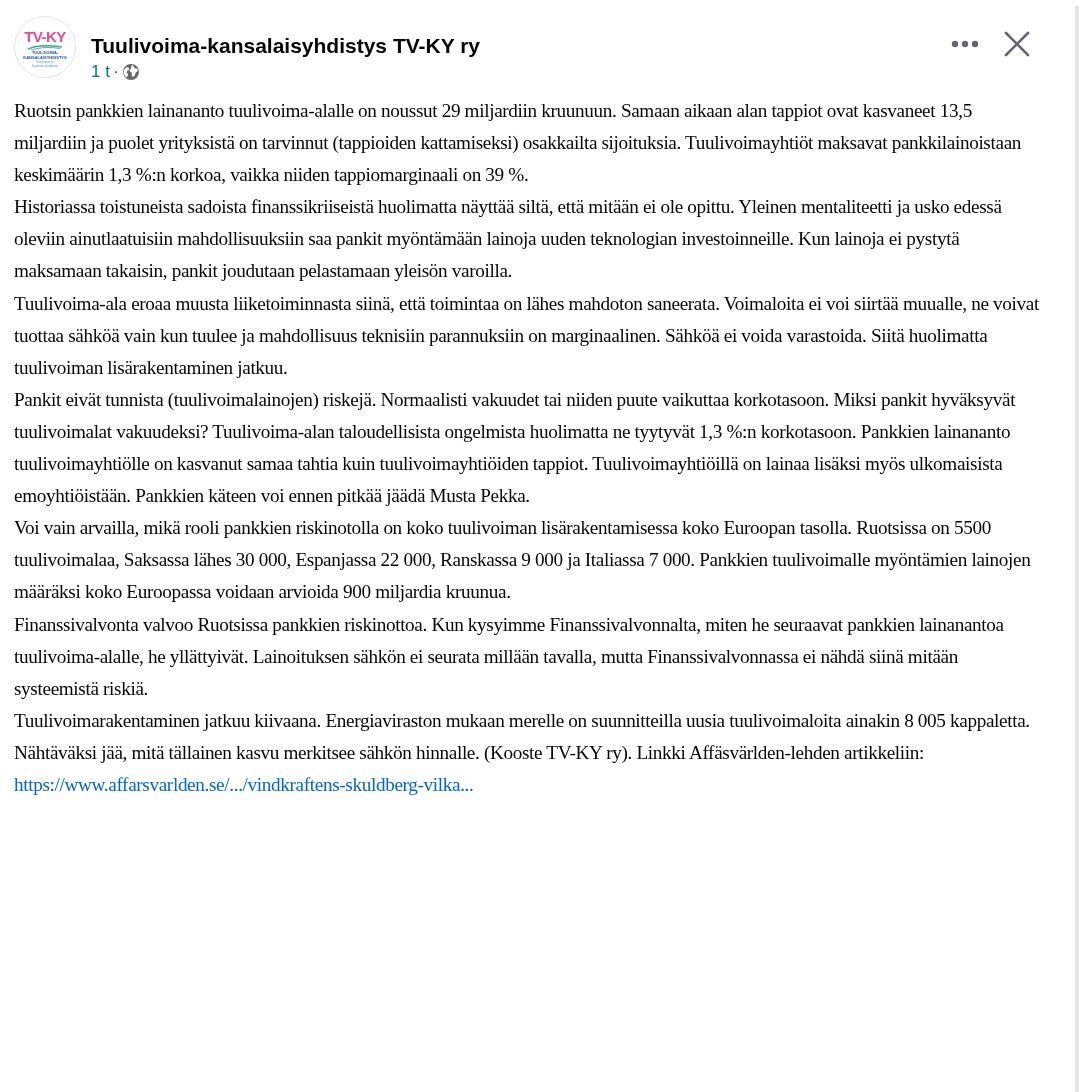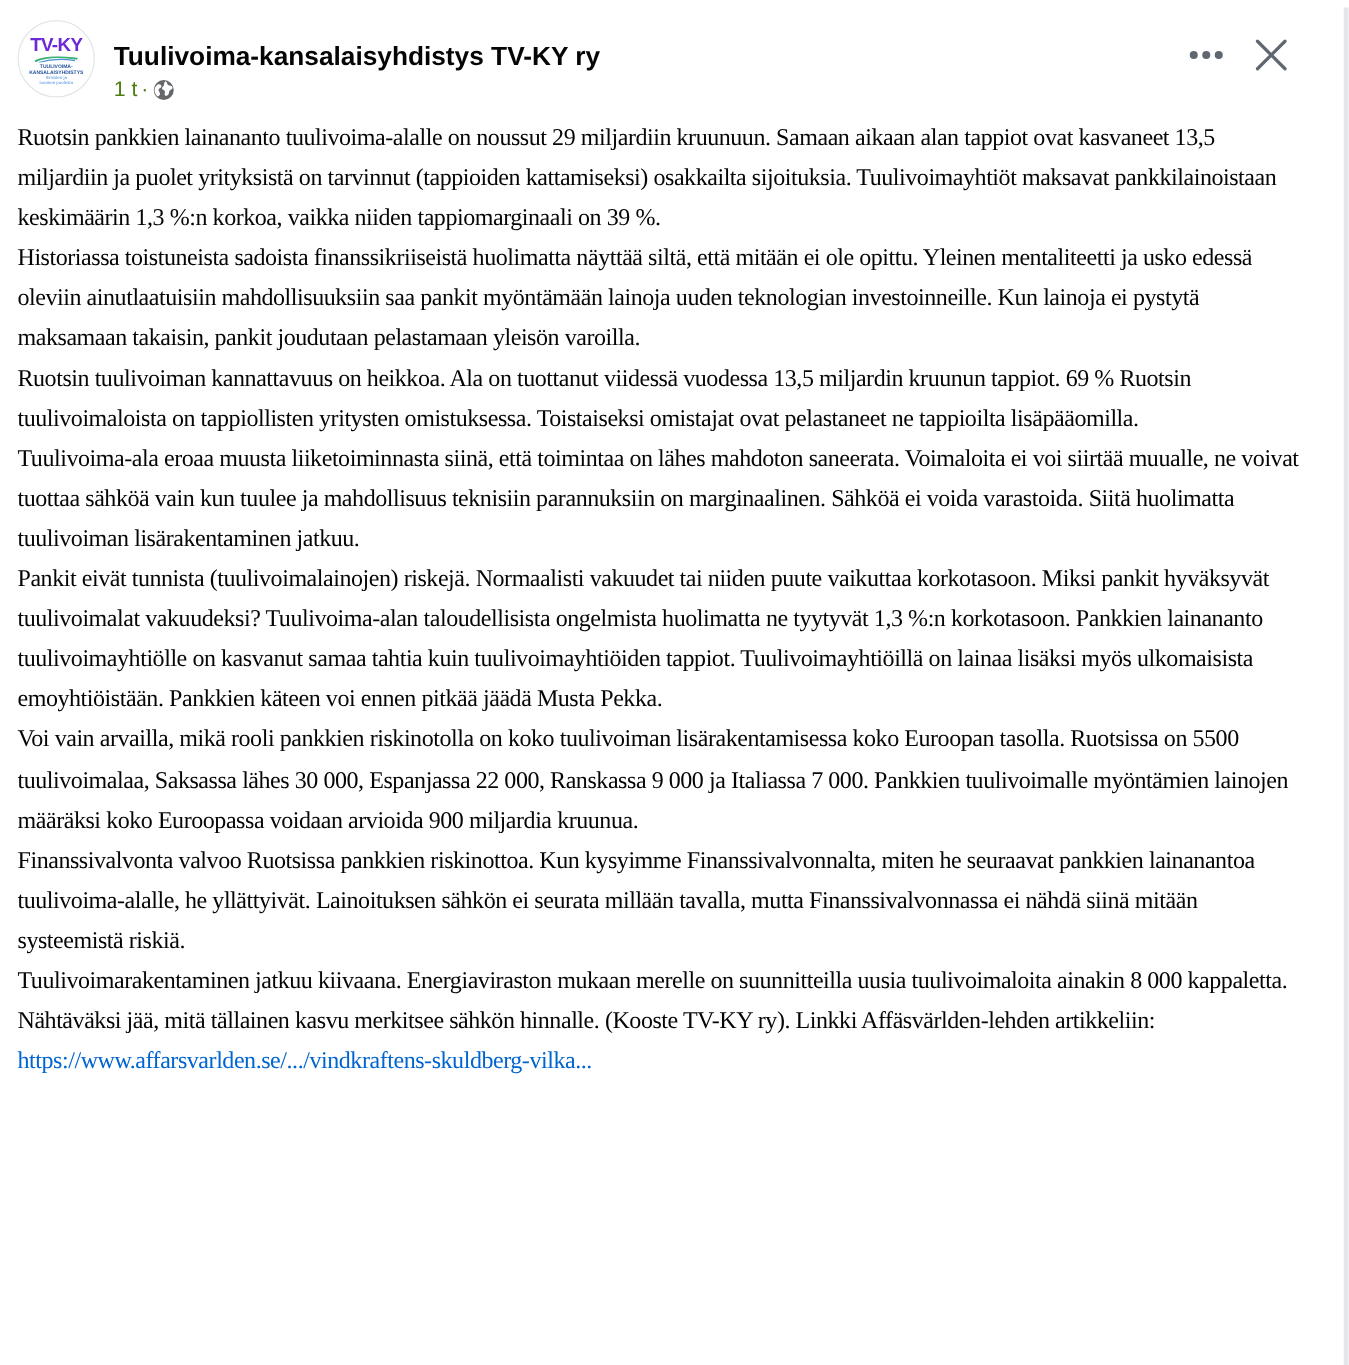--- a/index.html
+++ b/index.html
@@ -50,21 +50,21 @@
       flex-direction: column;
       align-items: center;
       justify-content: center;
       box-sizing: border-box;
       overflow: hidden;
     }
     .avatar-logo {
       font-family: "Liberation Sans", sans-serif;
       font-weight: bold;
       font-size: 15px;
-      color: #6d28d9;
+      color: #ec4899;
       line-height: 15px;
       letter-spacing: -0.5px;
       margin-top: 2px;
     }
     .avatar-wave {
       width: 36px;
       height: 5px;
       margin-top: 1px;
     }
     .avatar-sub {
@@ -89,21 +89,21 @@
       font-weight: bold;
       color: #050505;
       line-height: 26px;
       white-space: nowrap;
     }
     .meta {
       display: flex;
       align-items: center;
       margin-top: 3px;
       font-size: 17px;
-      color: #4d7c0f;
+      color: #0369a1;
       line-height: 20px;
     }
     .meta .sep {
       margin: 0 3px;
     }
     .globe-icon {
       width: 18px;
       height: 18px;
       display: inline-block;
     }
@@ -196,26 +196,25 @@
     <div class="close-button">
       <svg width="26" height="26" viewBox="0 0 26 26">
         <path d="M2 2 L24 24 M24 2 L2 24" stroke="#606770" stroke-width="2.6" stroke-linecap="round"></path>
       </svg>
     </div>
   </div>
 
   <div class="body-text">
     <p class="para">Ruotsin pankkien lainananto tuulivoima-alalle on noussut 29 miljardiin kruunuun. Samaan aikaan alan tappiot ovat kasvaneet 13,5 miljardiin ja puolet yrityksistä on tarvinnut (tappioiden kattamiseksi) osakkailta sijoituksia. Tuulivoimayhtiöt maksavat pankkilainoistaan keskimäärin 1,3 %:n korkoa, vaikka niiden tappiomarginaali on 39 %.</p>
     <p class="para">Historiassa toistuneista sadoista finanssikriiseistä huolimatta näyttää siltä, että mitään ei ole opittu. Yleinen mentaliteetti ja usko edessä oleviin ainutlaatuisiin mahdollisuuksiin saa pankit myöntämään lainoja uuden teknologian investoinneille. Kun lainoja ei pystytä maksamaan takaisin, pankit joudutaan pelastamaan yleisön varoilla.</p>
-    <p class="para">Ruotsin tuulivoiman kannattavuus on heikkoa. Ala on tuottanut viidessä vuodessa 13,5 miljardin kruunun tappiot. 69 % Ruotsin tuulivoimaloista on tappiollisten yritysten omistuksessa. Toistaiseksi omistajat ovat pelastaneet ne tappioilta lisäpääomilla.</p>
     <p class="para">Tuulivoima-ala eroaa muusta liiketoiminnasta siinä, että toimintaa on lähes mahdoton saneerata. Voimaloita ei voi siirtää muualle, ne voivat tuottaa sähköä vain kun tuulee ja mahdollisuus teknisiin parannuksiin on marginaalinen. Sähköä ei voida varastoida. Siitä huolimatta tuulivoiman lisärakentaminen jatkuu.</p>
     <p class="para">Pankit eivät tunnista (tuulivoimalainojen) riskejä. Normaalisti vakuudet tai niiden puute vaikuttaa korkotasoon. Miksi pankit hyväksyvät tuulivoimalat vakuudeksi? Tuulivoima-alan taloudellisista ongelmista huolimatta ne tyytyvät 1,3 %:n korkotasoon. Pankkien lainananto tuulivoimayhtiölle on kasvanut samaa tahtia kuin tuulivoimayhtiöiden tappiot. Tuulivoimayhtiöillä on lainaa lisäksi myös ulkomaisista emoyhtiöistään. Pankkien käteen voi ennen pitkää jäädä Musta Pekka.</p>
     <p class="para">Voi vain arvailla, mikä rooli pankkien riskinotolla on koko tuulivoiman lisärakentamisessa koko Euroopan tasolla. Ruotsissa on 5500 tuulivoimalaa, Saksassa lähes 30 000, Espanjassa 22 000, Ranskassa 9 000 ja Italiassa 7 000. Pankkien tuulivoimalle myöntämien lainojen määräksi koko Euroopassa voidaan arvioida 900 miljardia kruunua.</p>
     <p class="para">Finanssivalvonta valvoo Ruotsissa pankkien riskinottoa. Kun kysyimme Finanssivalvonnalta, miten he seuraavat pankkien lainanantoa tuulivoima-alalle, he yllättyivät. Lainoituksen sähkön ei seurata millään tavalla, mutta Finanssivalvonnassa ei nähdä siinä mitään systeemistä riskiä.</p>
-    <p class="para">Tuulivoimarakentaminen jatkuu kiivaana. Energiaviraston mukaan merelle on suunnitteilla uusia tuulivoimaloita ainakin 8 000 kappaletta. Nähtäväksi jää, mitä tällainen kasvu merkitsee sähkön hinnalle. (Kooste TV-KY ry). Linkki Affäsvärlden-lehden artikkeliin:</p>
+    <p class="para">Tuulivoimarakentaminen jatkuu kiivaana. Energiaviraston mukaan merelle on suunnitteilla uusia tuulivoimaloita ainakin 8 005 kappaletta. Nähtäväksi jää, mitä tällainen kasvu merkitsee sähkön hinnalle. (Kooste TV-KY ry). Linkki Affäsvärlden-lehden artikkeliin:</p>
     <p class="para">
       <a class="link">https://www.affarsvarlden.se/.../vindkraftens-skuldberg-vilka...</a>
     </p>
   </div>
 
 </div>
 
 <div class="scrollbar-track"></div>
 
 </body></html>

